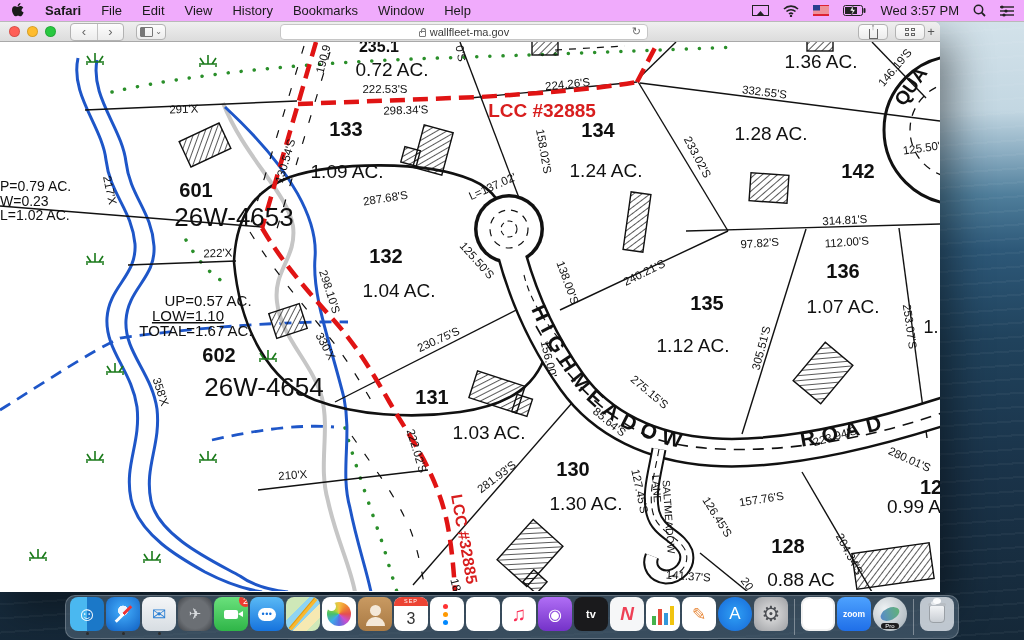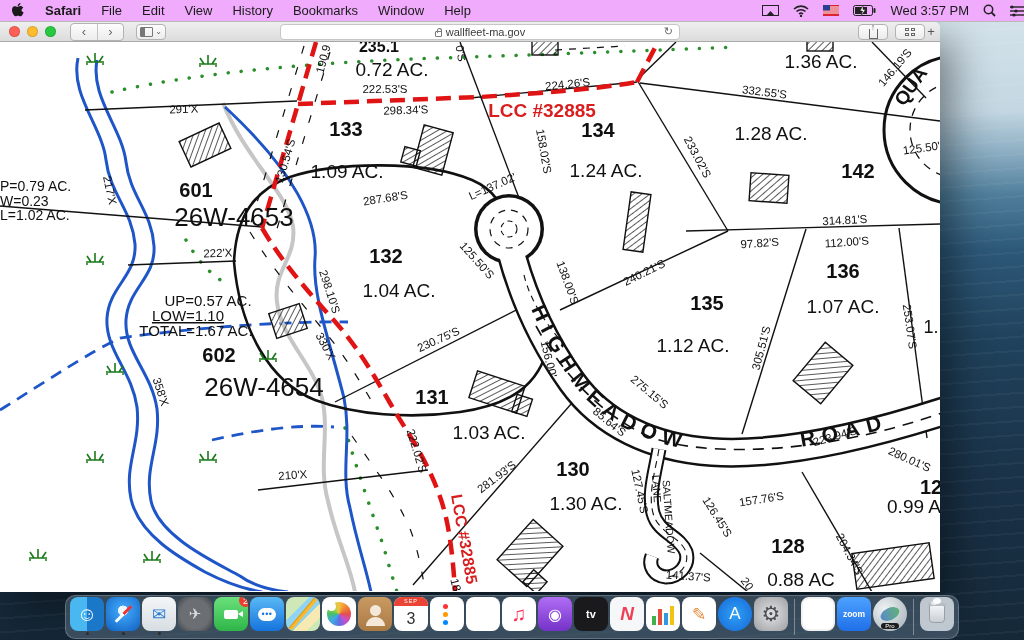--- a/index.html
+++ b/index.html
@@ -10,42 +10,42 @@
     background:linear-gradient(180deg,#d3e2ea 22px,#c3d7e2 110px,#8fb0c4 150px,#4f7e9b 195px,#2d5878 250px,#20425c 340px,#1a3349 470px,#152838 640px); }
   .desktop .waves { position:absolute; inset:0; opacity:.25;
     background:repeating-linear-gradient(176deg, rgba(255,255,255,.16) 0 2px, transparent 2px 14px); }
 
   
   .menubar { position:absolute; left:0; top:0; width:1024px; height:22px; background:#f0abfc;
     border-bottom:1px solid #b9b9b9; display:flex; align-items:center; font-size:13px; color:#1a1a1a; z-index:50; }
   .menubar .apple { padding:0 10px 0 12px; display:flex; align-items:center; }
   .mb-item { padding:0 10px; }
   .mb-item.bold { font-weight:700; }
-  .mb-right { margin-left:auto; display:flex; align-items:center; gap:14px; }
+  .mb-right { margin-left:auto; display:flex; align-items:center; gap:14px; padding-right:10px; }
   .mb-right .mi { display:flex; align-items:center; }
   .clock { font-size:13px; }
 
   
   .window { position:absolute; left:0; top:22px; width:940px; height:570px; border-radius:0 6px 0 0;
     box-shadow:12px 18px 40px rgba(0,0,0,.45); overflow:hidden; background:#fff; z-index:10; }
   .toolbar { height:20px; background:linear-gradient(#efefef,#dcdcdc); border-bottom:1px solid #a9a9a9;
     display:flex; align-items:center; position:relative; }
   .tl { width:11px; height:11px; border-radius:50%; margin-left:7px; border:1px solid rgba(0,0,0,.15); }
   .tl.red{ background:#ff5f57; margin-left:9px;} .tl.yellow{ background:#febc2e;} .tl.green{ background:#28c840;}
   .navgrp { display:flex; margin-left:14px; border:1px solid #b2b2b2; border-radius:4px; background:linear-gradient(#fdfdfd,#ececec); }
   .navbtn { width:26px; height:16px; display:flex; align-items:center; justify-content:center; color:#666; font-size:13px; }
   .navbtn+.navbtn { border-left:1px solid #c3c3c3; }
   .sidebtn { margin-left:12px; width:30px; height:16px; border:1px solid #b2b2b2; border-radius:4px;
     background:linear-gradient(#fdfdfd,#ececec); display:flex; align-items:center; justify-content:center; gap:2px; }
   .sb-ico { width:13px; height:10px; border:1px solid #777; border-radius:1px; position:relative; }
   .sb-ico::before { content:""; position:absolute; left:0; top:0; bottom:0; width:4px; background:#777; }
   .chev { font-size:8px; color:#666; }
   .shield { margin-left:118px; width:13px; height:15px; border:1.5px solid #666; border-radius:3px 3px 6px 6px / 3px 3px 9px 9px; position:relative; }
   .shield::after { content:""; position:absolute; left:50%; top:2px; bottom:2px; width:1.5px; background:#666; transform:translateX(-50%); }
-  .urlfield { position:absolute; left:280px; top:2px; width:400px; height:16px; background:#fff; border:1px solid #c6c6c6;
+  .urlfield { position:absolute; left:280px; top:2px; width:368px; height:16px; background:#fff; border:1px solid #c6c6c6;
     border-radius:4px; display:flex; align-items:center; justify-content:center; font-size:11px; color:#3c3c3c; gap:4px; }
   .lock { width:7px; height:6px; border:1px solid #7a7a7a; border-radius:1px; position:relative; margin-top:3px; }
   .lock::before { content:""; position:absolute; left:1px; top:-4px; width:3px; height:4px; border:1px solid #7a7a7a; border-bottom:none; border-radius:3px 3px 0 0; }
   .reload { position:absolute; right:6px; top:0px; color:#666; font-size:11px; }
   .toolbtn { position:absolute; top:2px; width:30px; height:16px; border:1px solid #b2b2b2; border-radius:4px;
     background:linear-gradient(#fdfdfd,#ececec); display:flex; align-items:center; justify-content:center; color:#555; }
   .share-ico { width:9px; height:10px; border:1px solid #666; border-top:none; position:relative; margin-top:3px; }
   .share-ico::before { content:"↑"; position:absolute; left:50%; top:-7px; transform:translateX(-50%); font-size:9px; color:#666; }
   .grid-ico { display:grid; grid-template-columns:4px 4px; gap:1.5px; }
   .grid-ico i { width:4px; height:3px; border:1px solid #666; }

